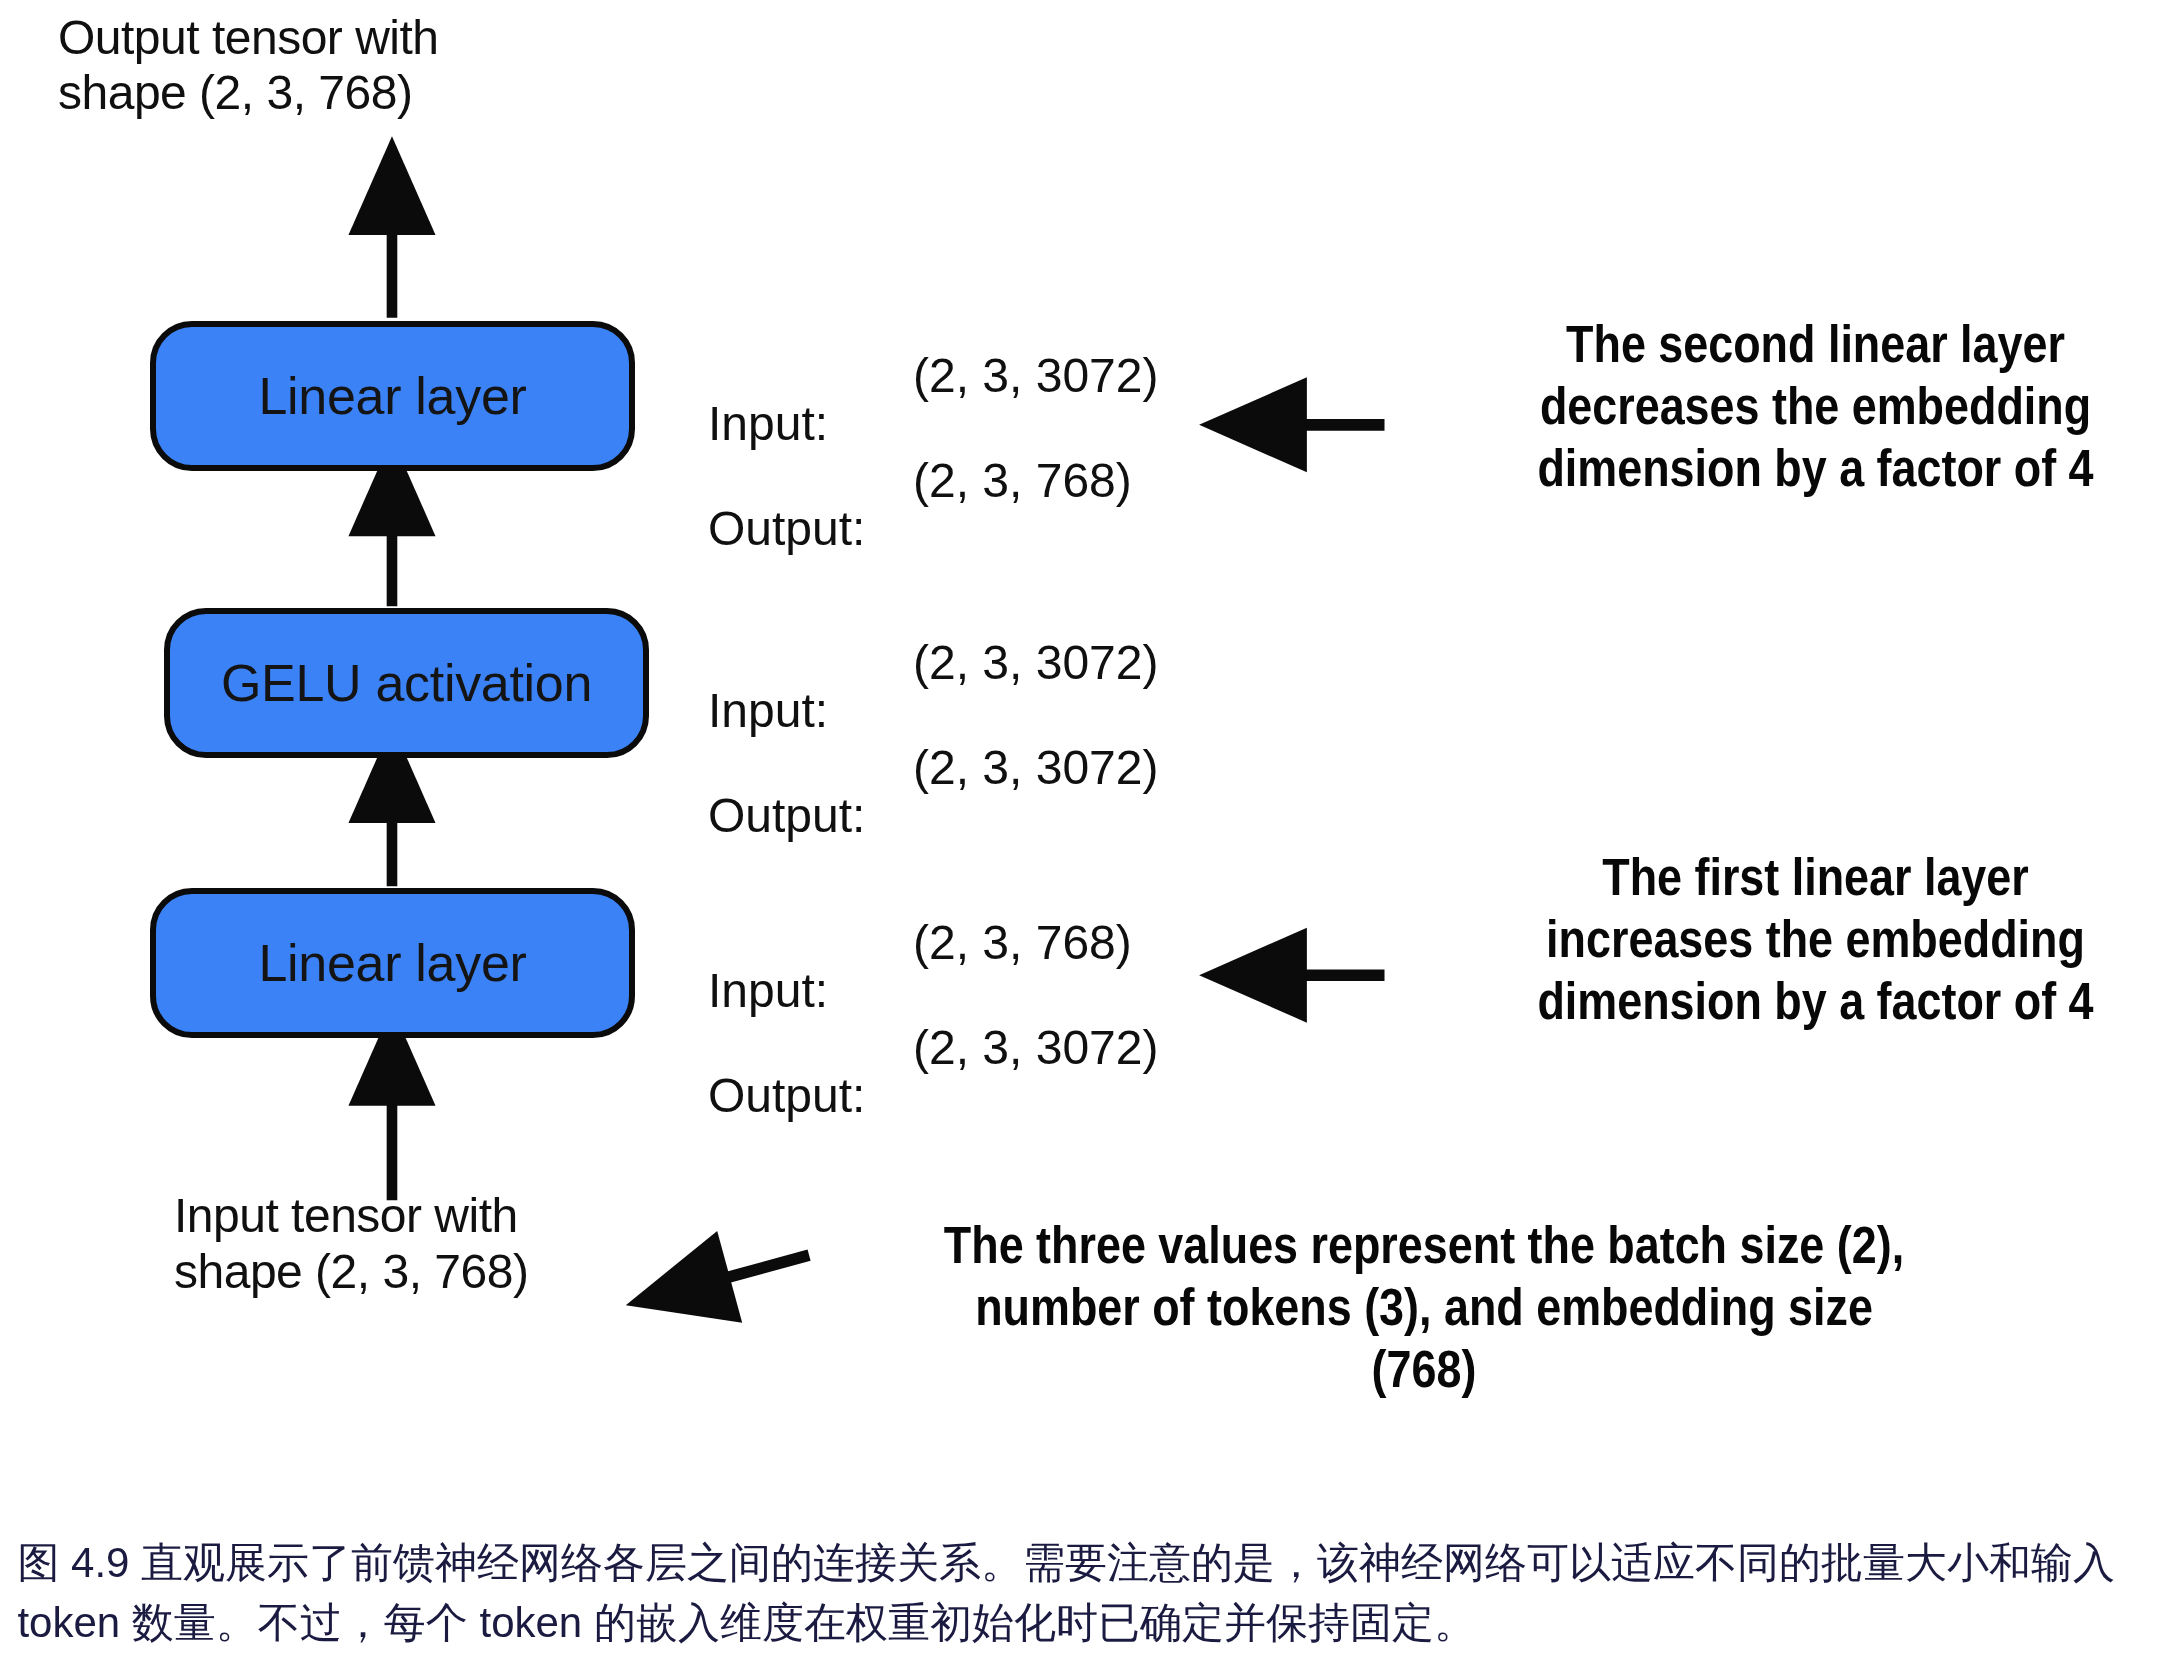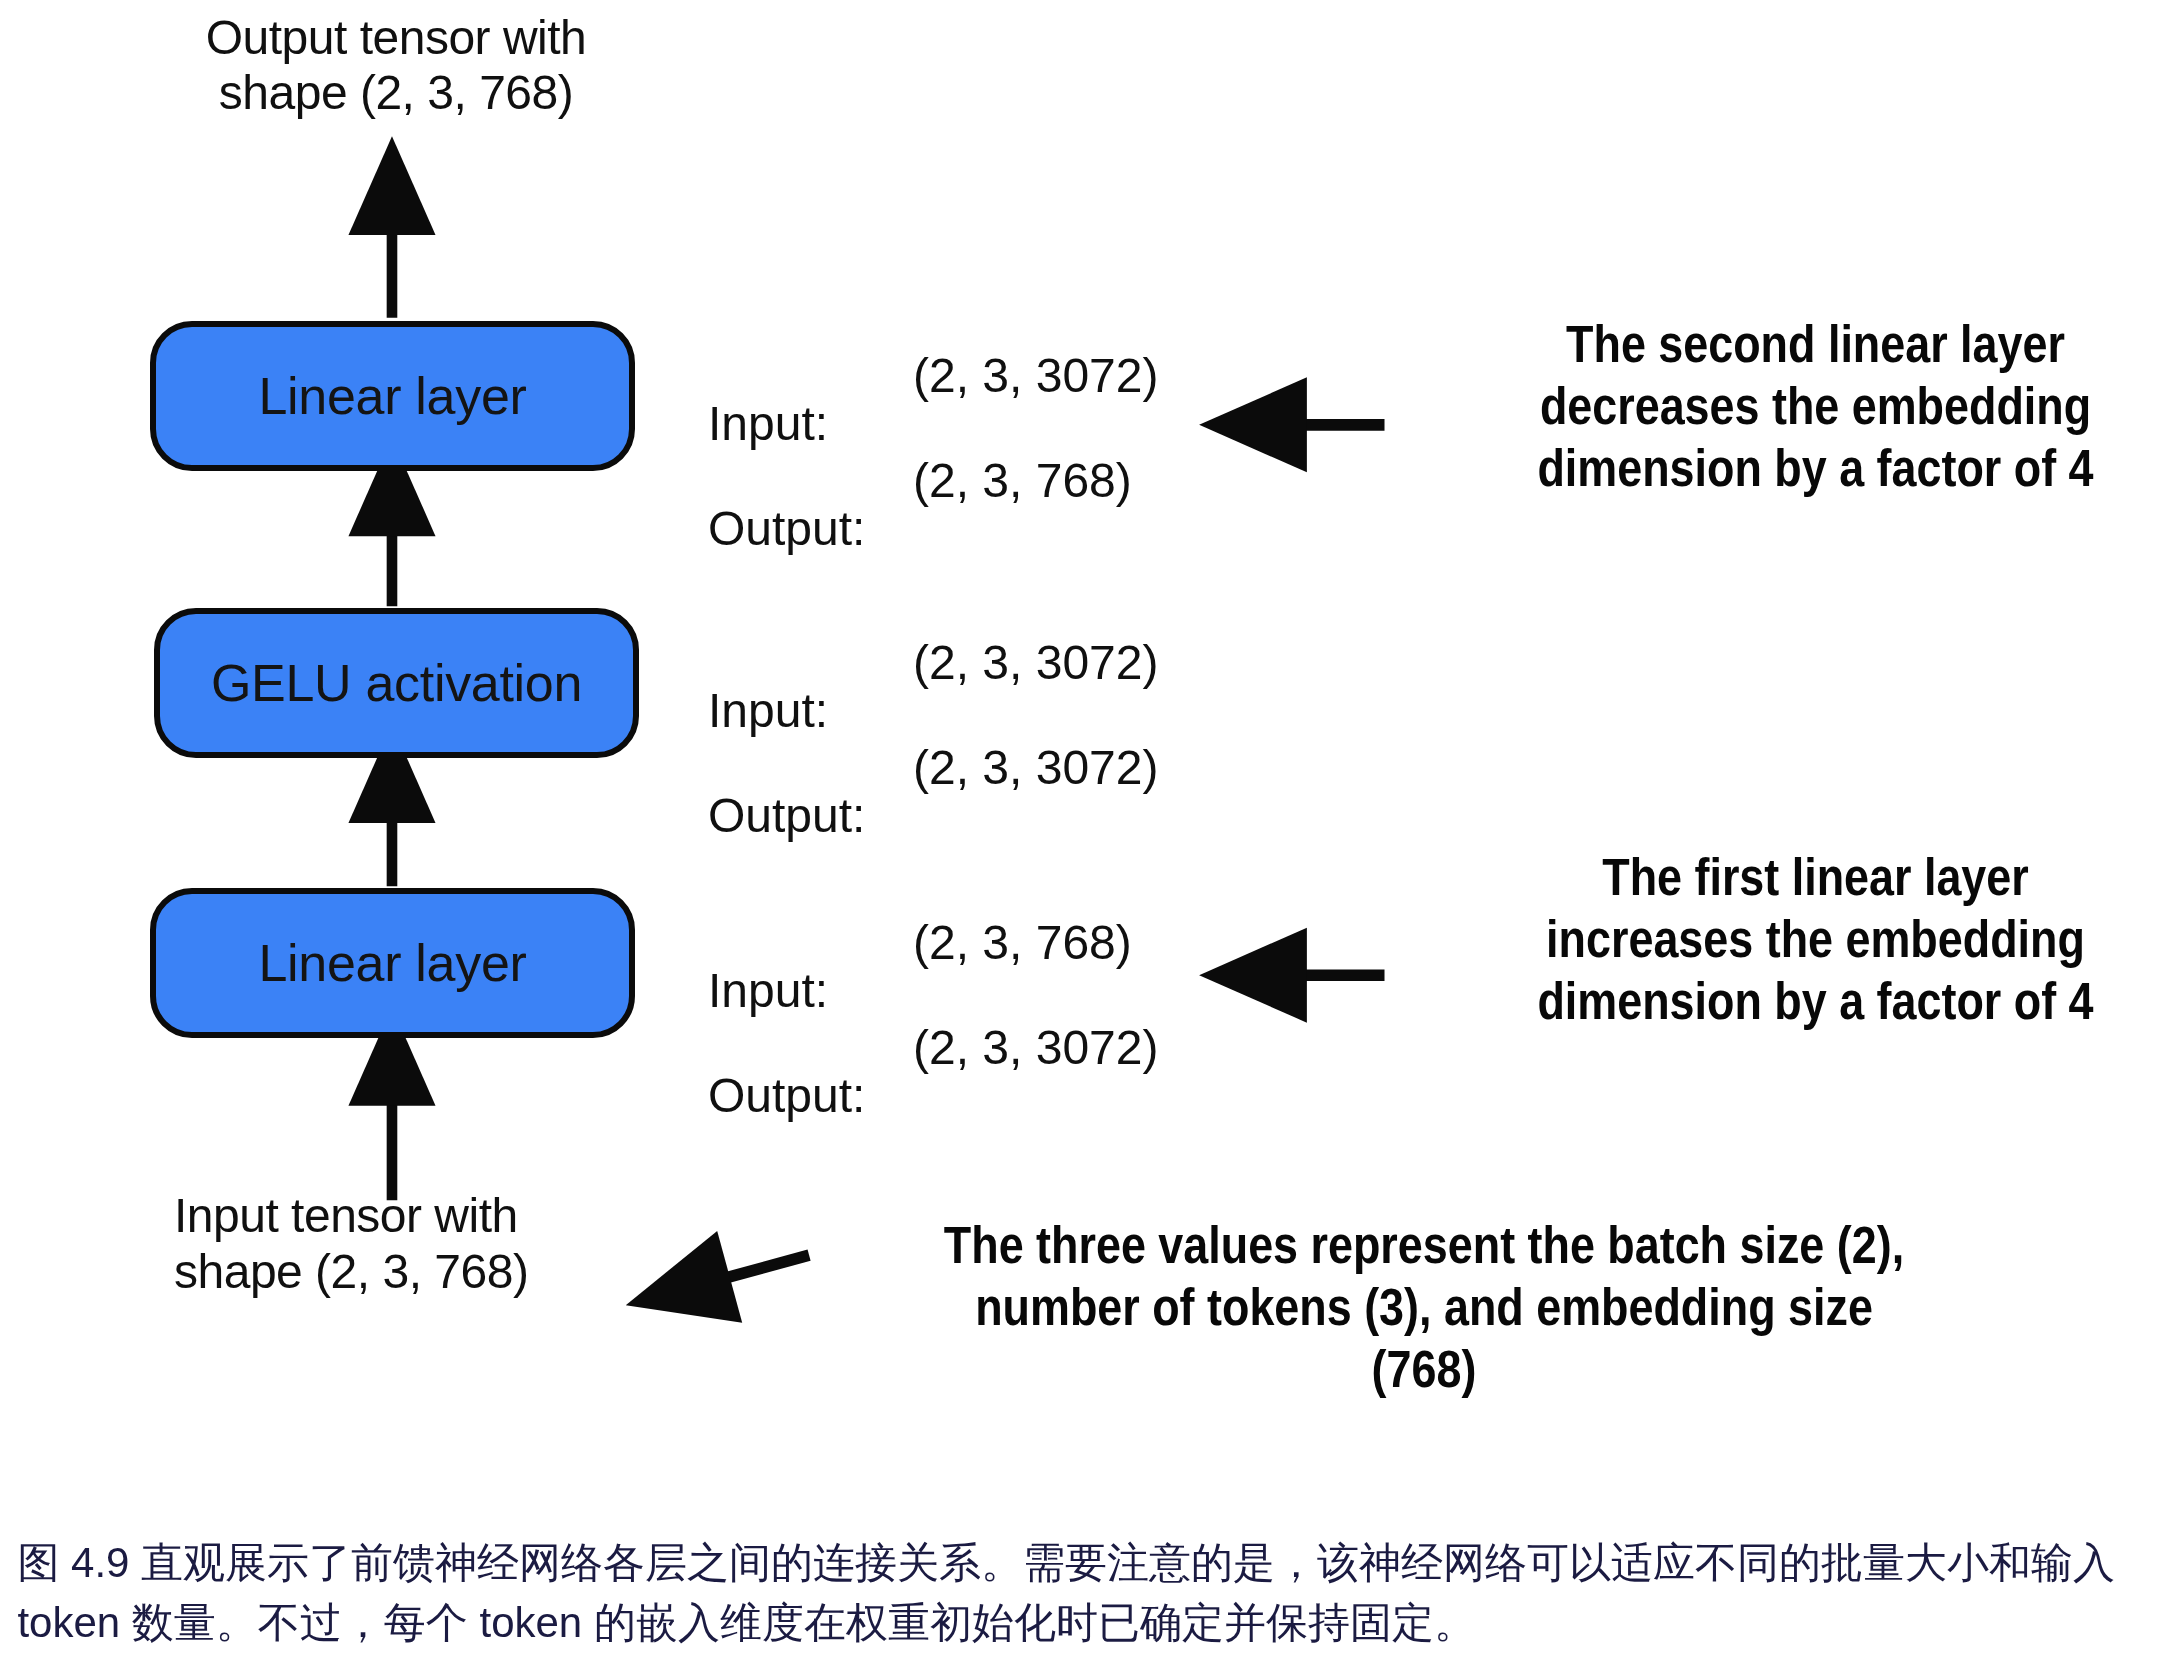--- a/index.html
+++ b/index.html
@@ -25,21 +25,21 @@
   
   .plain-label {
     font-family: "Liberation Sans", sans-serif;
     font-weight: 400;
     font-size: 48px;
     line-height: 1.16;
     color: #101010;
     white-space: pre;
     letter-spacing: -0.5px;
   }
-  .plain-center { text-align: center; }
+  .plain-center { text-align: left; }
 
   
   .node-box {
     box-sizing: border-box;
     border: 6.8px solid #0b0b0b;
     border-radius: 42px;
     background: #3b82f6;
     display: flex;
     align-items: center;
     justify-content: center;
@@ -116,21 +116,21 @@
   </g>
 </svg>
 
 <div class="abs plain-label plain-center" style="left:58px; top:9.7px; width:676px;">Output tensor with
 shape (2, 3, 768)</div>
 
 <div class="abs node-box" style="left:150px; top:321px; width:485px; height:150px;">
   <span class="node-label">Linear layer</span>
 </div>
 
-<div class="abs node-box" style="left:154px; top:608px; width:485px; height:150px;">
+<div class="abs node-box" style="left:164px; top:608px; width:485px; height:150px;">
   <span class="node-label">GELU activation</span>
 </div>
 
 <div class="abs node-box" style="left:150px; top:888px; width:485px; height:150px;">
   <span class="node-label">Linear layer</span>
 </div>
 
 <div class="abs io-block" style="left:708px; top:348px;">
   <div class="io-row">
     <span class="io-key">Input:</span>

